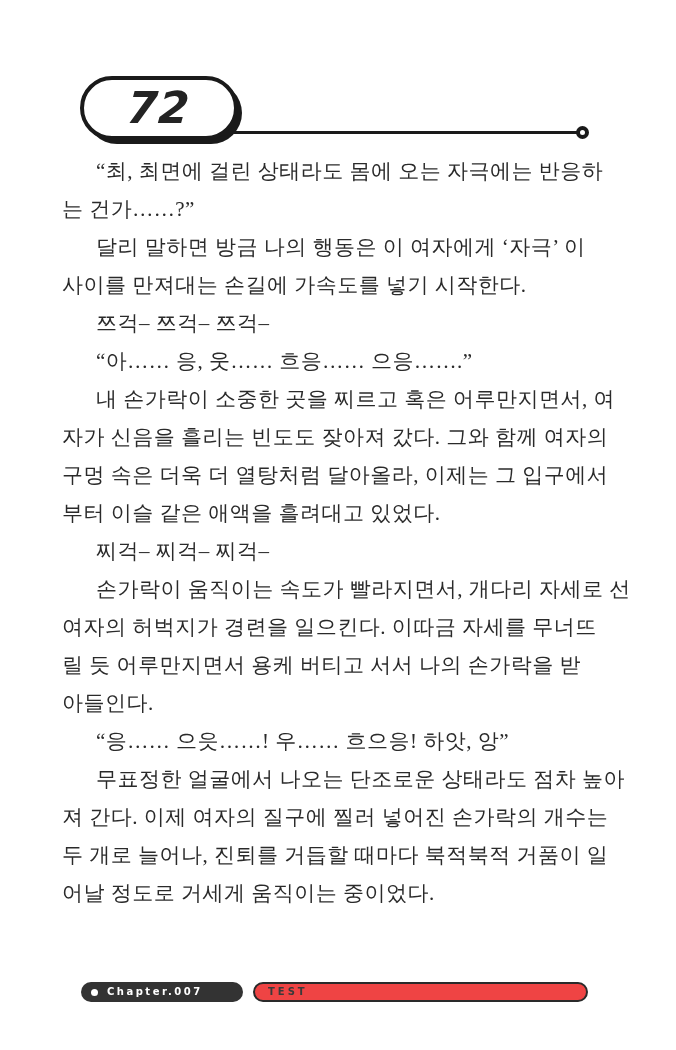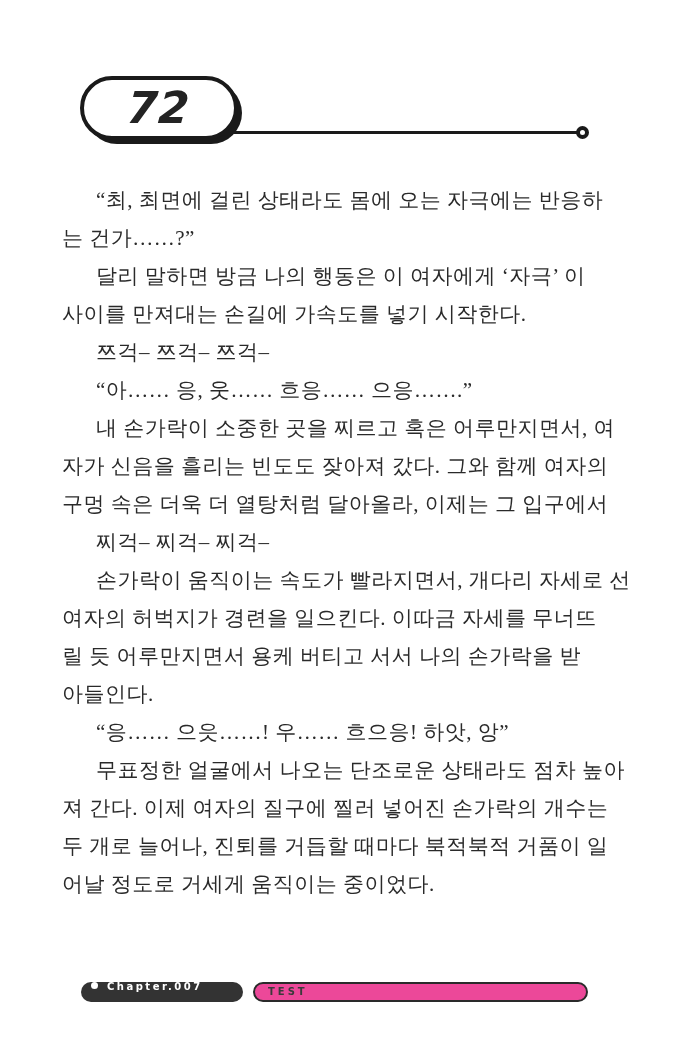--- a/index.html
+++ b/index.html
@@ -62,21 +62,20 @@
     border: 4px solid #1a1a1a;
     border-radius: 50%;
   }
 
   
   .body-text {
     position: absolute;
     left: 62px;
     top: 152px;
     width: 560px;
-    margin-top: 29px;
   }
   .line {
     height: 38px;
     line-height: 38px;
     font-size: 21px;
     white-space: nowrap;
     letter-spacing: 0.5px;
   }
   .line.indent {
     padding-left: 34px;
@@ -89,20 +88,21 @@
   .chapter-pill {
     position: absolute;
     left: 81px;
     top: 982px;
     width: 162px;
     height: 20px;
     box-sizing: border-box;
     background: #333333;
     border-radius: 10px;
     display: flex;
+    align-items: center;
     padding-left: 10px;
   }
   .chapter-pill .dot {
     width: 7px;
     height: 7px;
     background: #ffffff;
     border-radius: 50%;
     margin-right: 9px;
     flex: 0 0 auto;
   }
@@ -114,21 +114,21 @@
     color: #ffffff;
     line-height: 1;
   }
   .test-pill {
     position: absolute;
     left: 253px;
     top: 982px;
     width: 335px;
     height: 20px;
     box-sizing: border-box;
-    background: #ec4899;
+    background: #ef4444;
     border: 2px solid #2a2a2a;
     border-radius: 10px;
     display: flex;
     align-items: center;
     padding-left: 13px;
   }
   .section-label {
     font-family: "DejaVu Sans", "Liberation Sans", sans-serif;
     font-size: 10px;
     font-weight: bold;
@@ -153,20 +153,21 @@
   <div class="body-text" id="body-text">
       <div class="line indent"><span>“최, 최면에 걸린 상태라도 몸에 오는 자극에는 반응하</span></div>
       <div class="line"><span>는 건가……?”</span></div>
       <div class="line indent"><span>달리 말하면 방금 나의 행동은 이 여자에게 ‘</span><span class="bold">자극</span><span>’ 이</span></div>
       <div class="line"><span>사이를 만져대는 손길에 가속도를 넣기 시작한다.</span></div>
       <div class="line indent"><span>쯔걱– 쯔걱– 쯔걱–</span></div>
       <div class="line indent"><span>“아…… 응, 웃…… 흐응…… 으응…….”</span></div>
       <div class="line indent"><span>내 손가락이 소중한 곳을 찌르고 혹은 어루만지면서, 여</span></div>
       <div class="line"><span>자가 신음을 흘리는 빈도도 잦아져 갔다. 그와 함께 여자의</span></div>
       <div class="line"><span>구멍 속은 더욱 더 열탕처럼 달아올라, 이제는 그 입구에서</span></div>
+      <div class="line"><span>부터 이슬 같은 애액을 흘려대고 있었다.</span></div>
       <div class="line indent"><span>찌걱– 찌걱– 찌걱–</span></div>
       <div class="line indent"><span>손가락이 움직이는 속도가 빨라지면서, 개다리 자세로 선</span></div>
       <div class="line"><span>여자의 허벅지가 경련을 일으킨다. 이따금 자세를 무너뜨</span></div>
       <div class="line"><span>릴 듯 어루만지면서 용케 버티고 서서 나의 손가락을 받</span></div>
       <div class="line"><span>아들인다.</span></div>
       <div class="line indent"><span>“응…… 으읏……! 우…… 흐으응! 하앗, 앙”</span></div>
       <div class="line indent"><span>무표정한 얼굴에서 나오는 단조로운 상태라도 점차 높아</span></div>
       <div class="line"><span>져 간다. 이제 여자의 질구에 찔러 넣어진 손가락의 개수는</span></div>
       <div class="line"><span>두 개로 늘어나, 진퇴를 거듭할 때마다 북적북적 거품이 일</span></div>
       <div class="line"><span>어날 정도로 거세게 움직이는 중이었다.</span></div>

